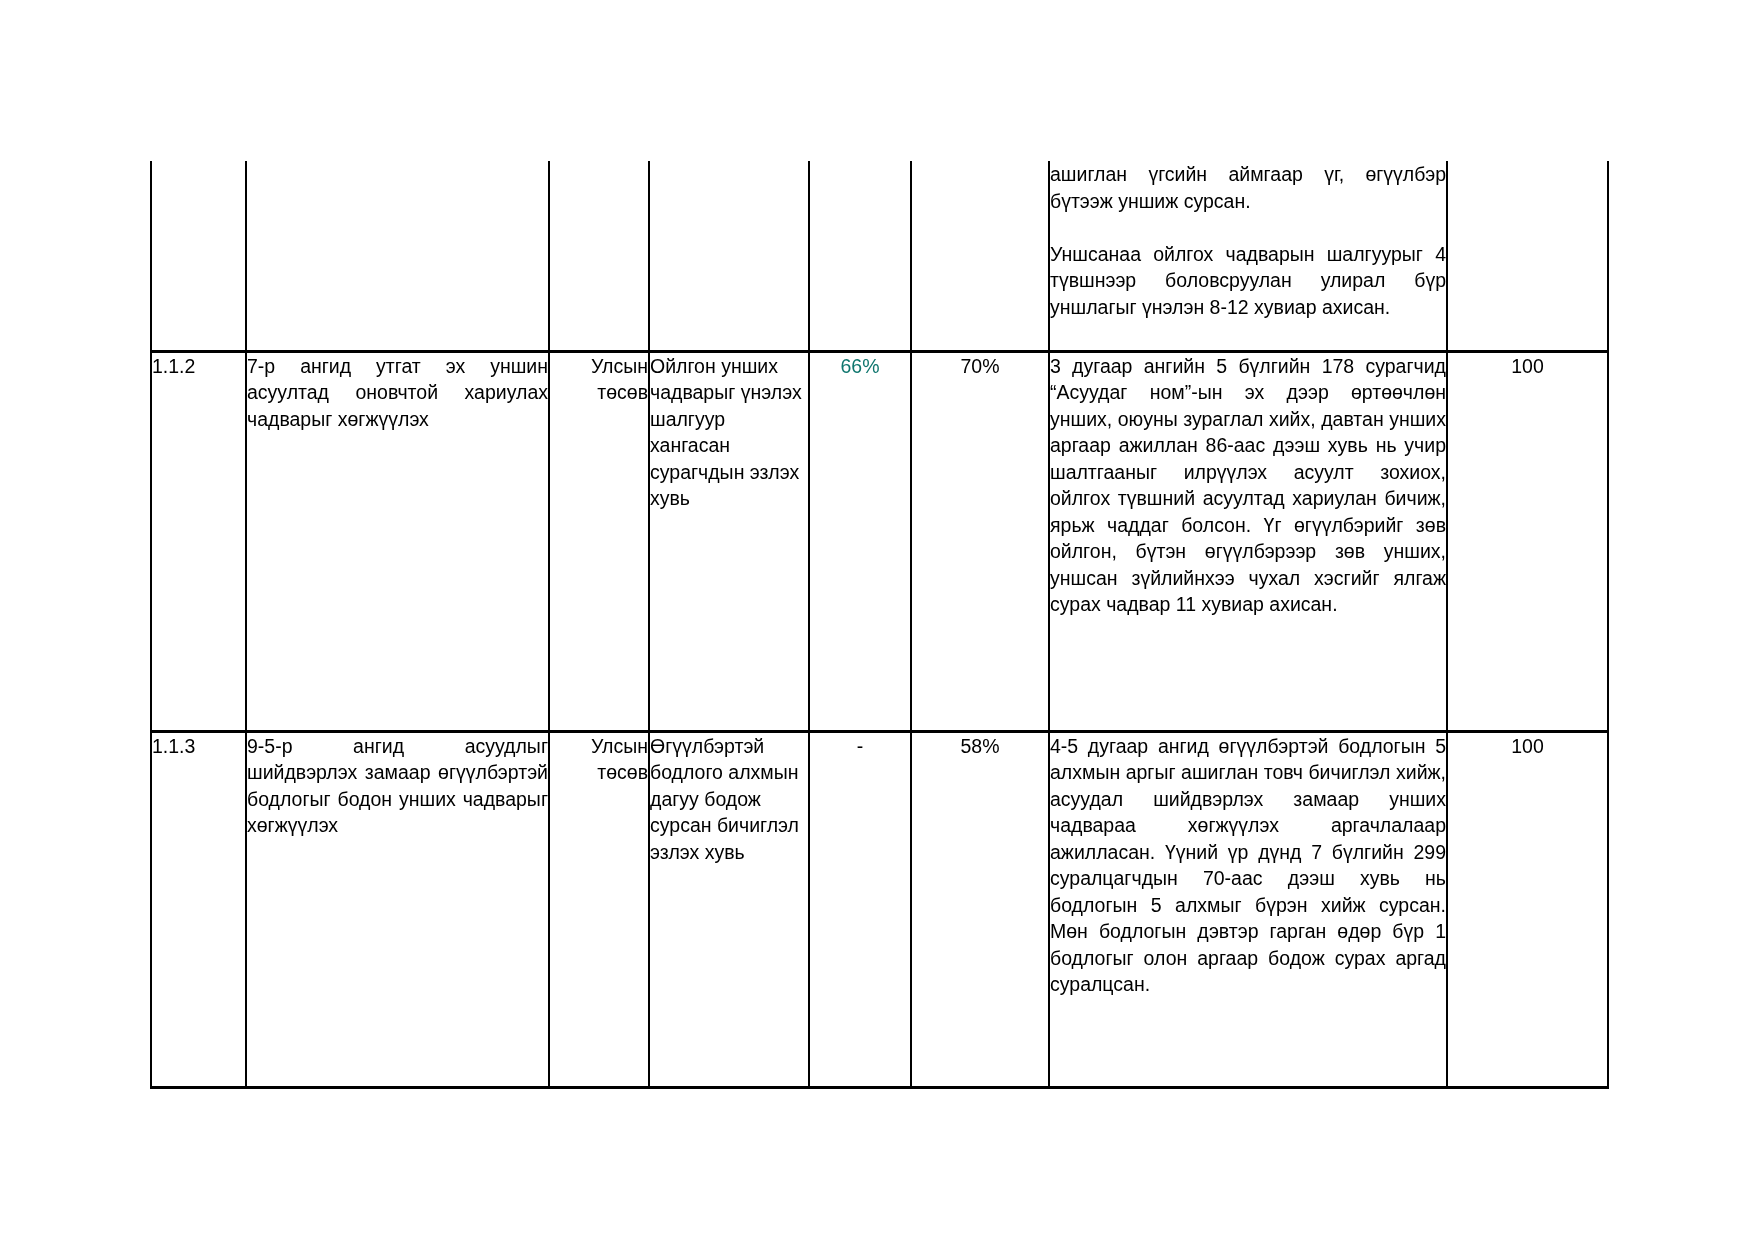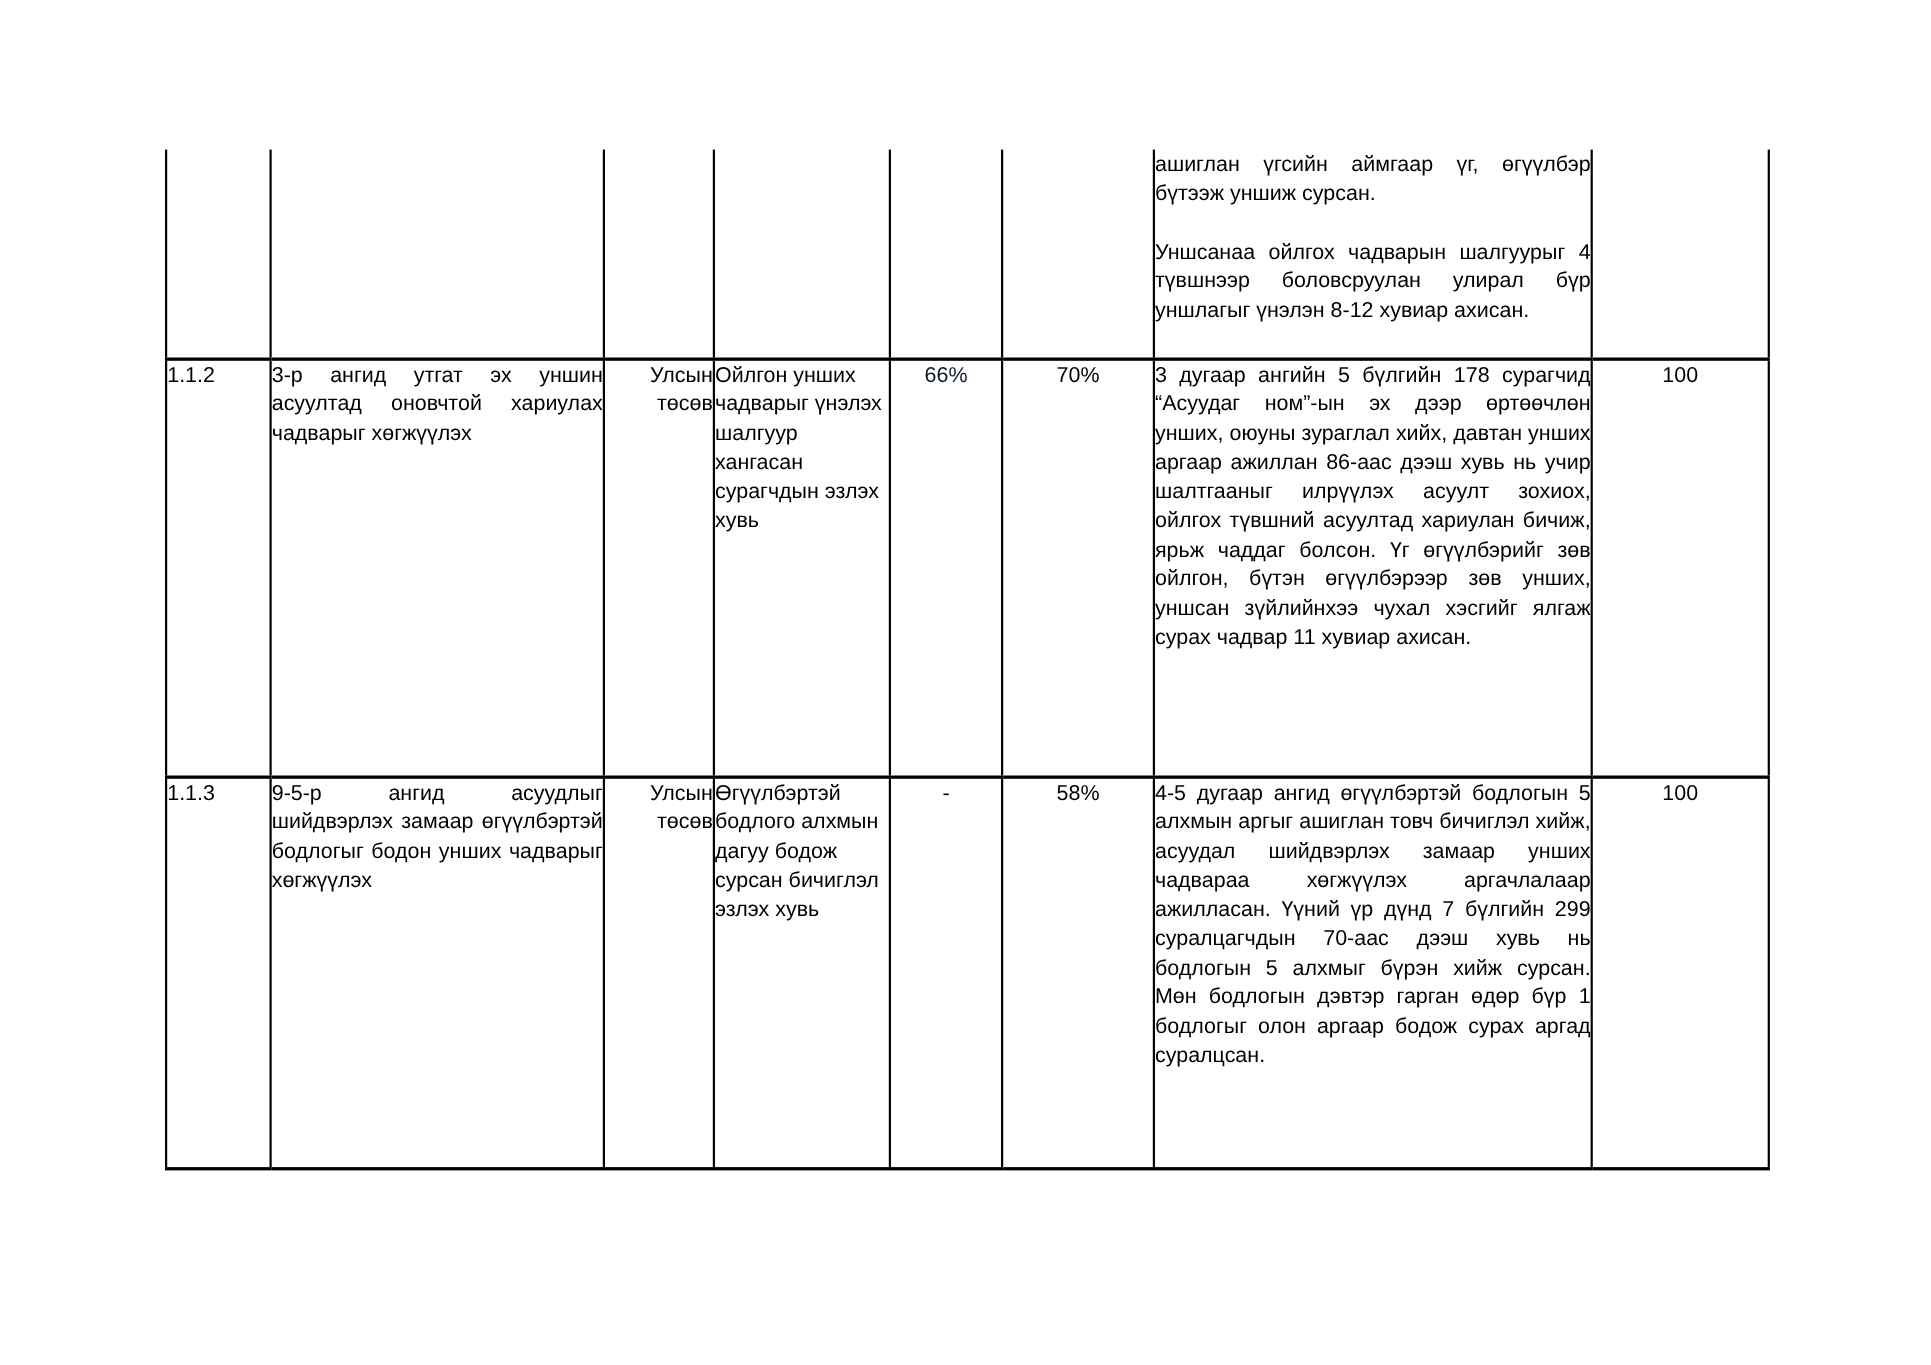--- a/index.html
+++ b/index.html
@@ -14,21 +14,21 @@
     background: #ffffff;
     overflow: hidden;
     font-family: "Liberation Sans", "DejaVu Sans", sans-serif;
     font-size: 19.5px;
     line-height: 26.5px;
     color: #000000;
   }
   table.report {
     position: absolute;
     left: 150px;
-    top: 136px;
+    top: 161px;
     width: 1457px;
     border-collapse: collapse;
     table-layout: fixed;
   }
   table.report td {
     border: 2px solid #000000;
     border-top-width: 3px;
     border-bottom-width: 3px;
     vertical-align: top;
     padding: 0;
@@ -78,24 +78,24 @@
       <td class="c-val"></td>
       <td class="c-res-cont">
         <p>ашиглан үгсийн аймгаар үг, өгүүлбэр бүтээж уншиж сурсан.</p>
         <p>Уншсанаа ойлгох чадварын шалгуурыг 4 түвшнээр боловсруулан улирал бүр уншлагыг үнэлэн 8-12 хувиар ахисан.</p>
       </td>
       <td class="c-val"></td>
     </tr>
 
     <tr class="row-112">
       <td class="c-id">1.1.2</td>
-      <td class="c-obj">3-р ангид  утгат эх уншин асуултад оновчтой хариулах чадварыг хөгжүүлэх</td>
+      <td class="c-obj">7-р ангид  утгат эх уншин асуултад оновчтой хариулах чадварыг хөгжүүлэх</td>
       <td class="c-fund">Улсын төсөв</td>
       <td class="c-ind">Ойлгон унших чадварыг үнэлэх шалгуур хангасан сурагчдын эзлэх хувь</td>
-      <td class="c-val" style="color: #0f172a;">66%</td>
+      <td class="c-val" style="color: #0f766e;">66%</td>
       <td class="c-val">70%</td>
       <td class="c-res">3 дугаар ангийн 5 бүлгийн 178 сурагчид “Асуудаг ном”-ын эх дээр өртөөчлөн унших, оюуны зураглал хийх, давтан унших аргаар ажиллан 86-аас дээш хувь нь  учир шалтгааныг илрүүлэх асуулт зохиох, ойлгох түвшний асуултад хариулан бичиж, ярьж чаддаг болсон. Үг өгүүлбэрийг зөв ойлгон, бүтэн өгүүлбэрээр зөв унших, уншсан зүйлийнхээ чухал хэсгийг ялгаж сурах чадвар 11 хувиар ахисан.</td>
       <td class="c-val">100</td>
     </tr>
 
     <tr class="row-113">
       <td class="c-id">1.1.3</td>
       <td class="c-obj">9-5-р ангид асуудлыг шийдвэрлэх замаар өгүүлбэртэй бодлогыг бодон унших чадварыг хөгжүүлэх</td>
       <td class="c-fund">Улсын төсөв</td>
       <td class="c-ind">Өгүүлбэртэй бодлого алхмын дагуу бодож сурсан бичиглэл эзлэх хувь</td>

